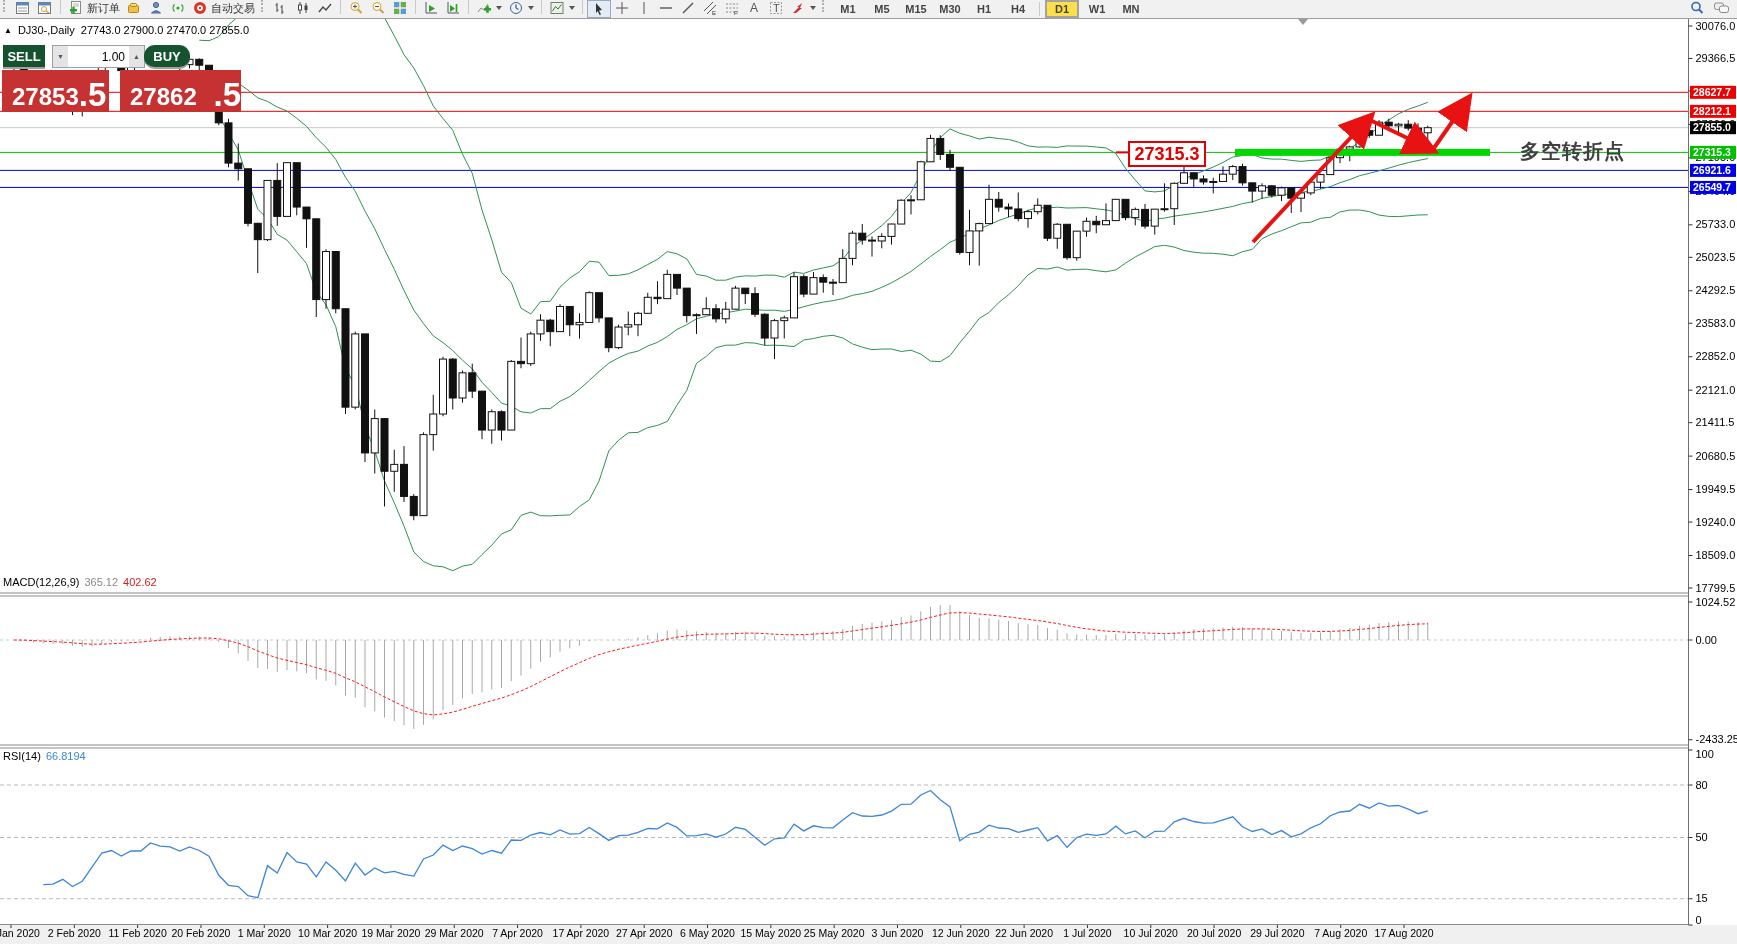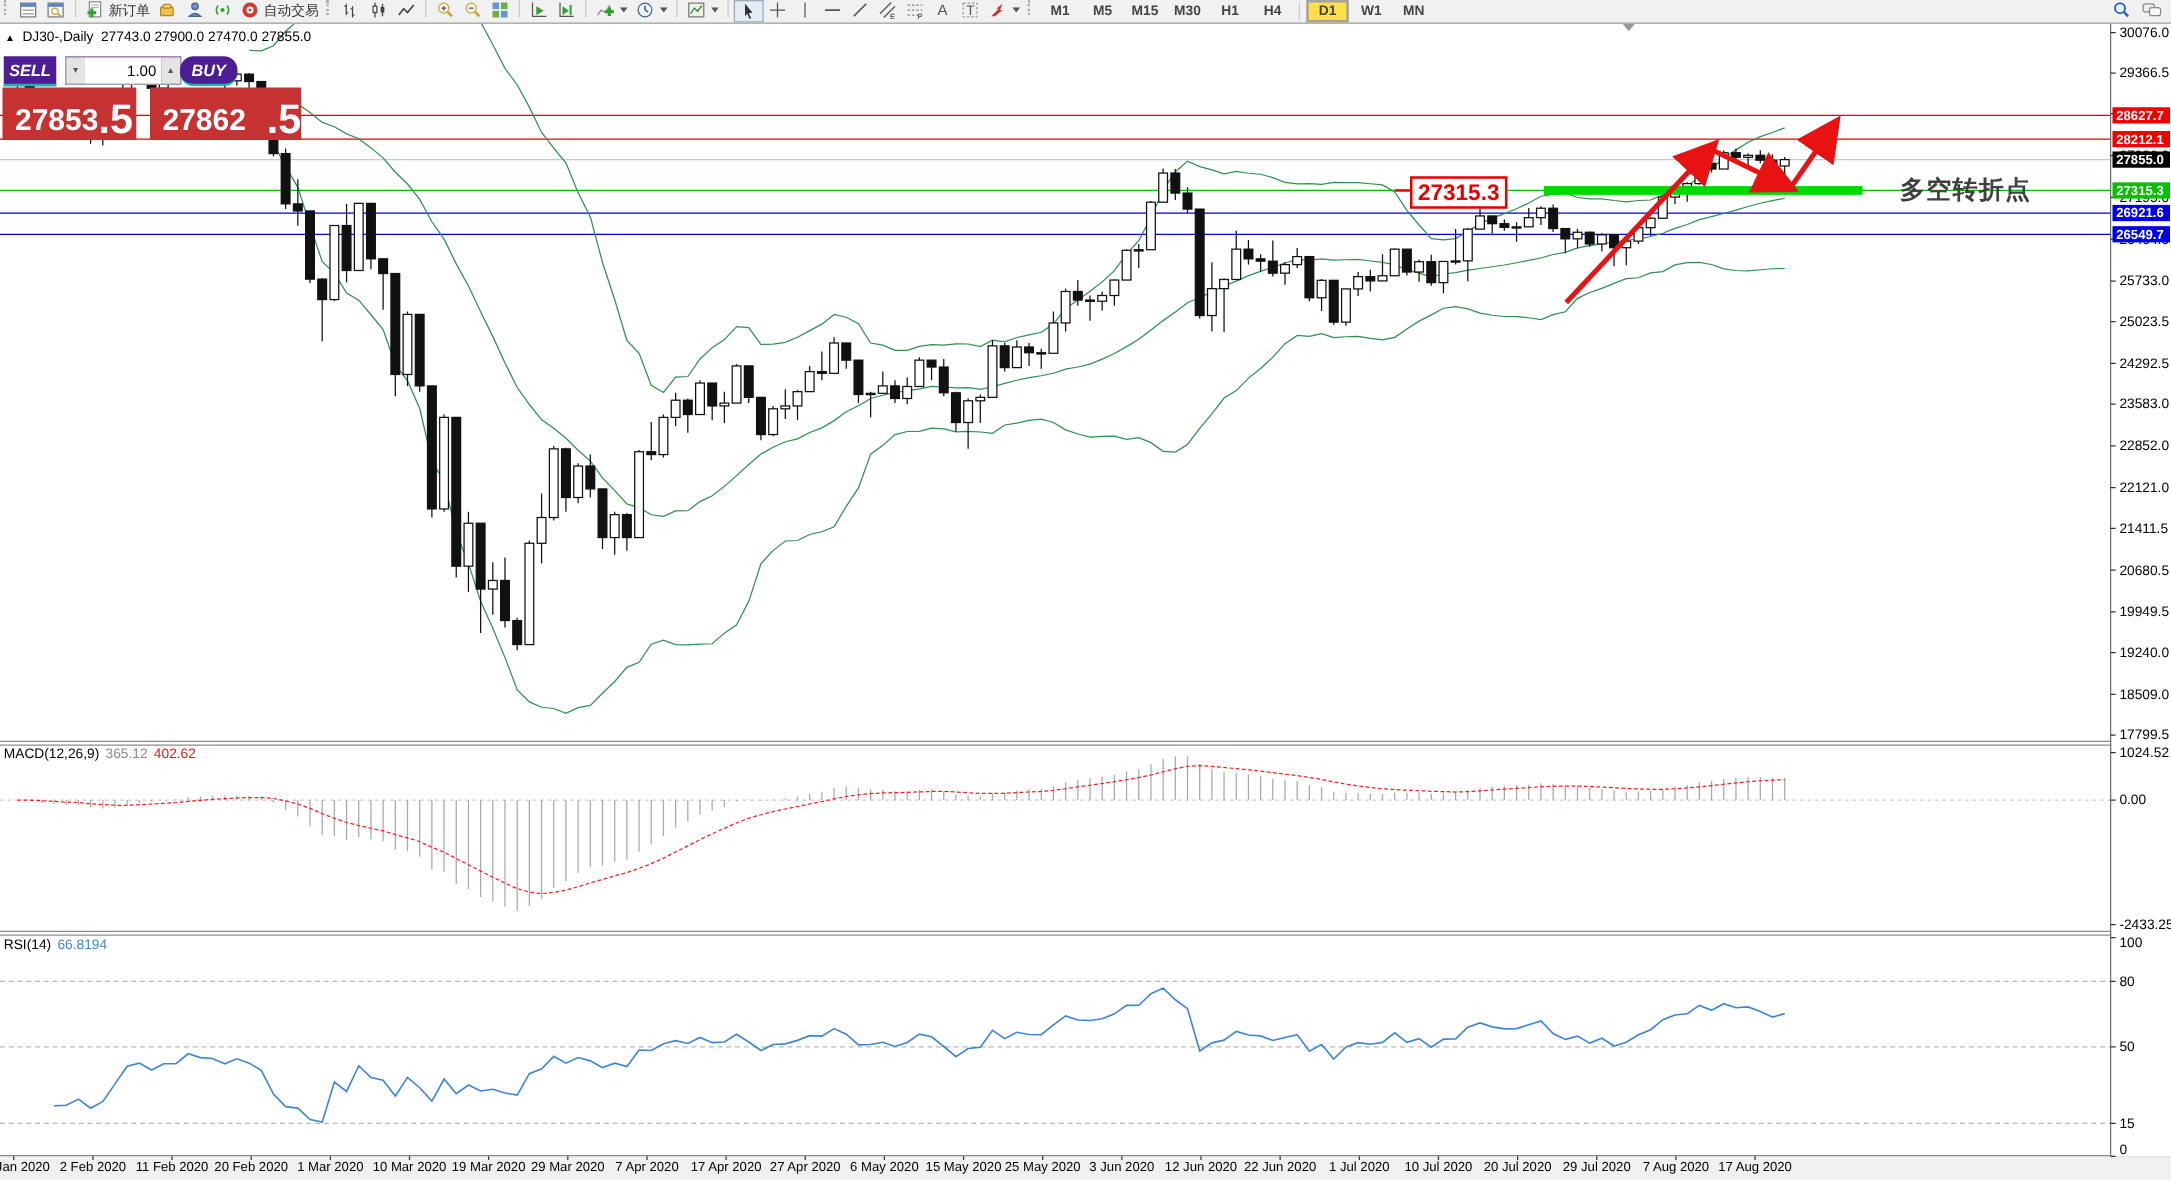--- a/index.html
+++ b/index.html
@@ -18,37 +18,37 @@
   .tf-btn{min-width:24px;text-align:center;padding:1px 3px;margin:0 1px;color:#444;border:1px solid transparent;}
   .tf-btn.active{background:#fde047;border:2px solid #a3a3a3;}
   .tb-right{margin-left:auto;display:flex;align-items:center;margin-right:6px;gap:8px;}
   .pressed{background:#e3ebf5;border:1px solid #9ab;}
   
   .ov{position:absolute;z-index:10;}
   #chart-title{left:4px;top:24px;font-size:11px;color:#000;display:flex;gap:6px;align-items:center;}
   #chart-title .tri{font-size:8px;}
   
   #quote-panel{left:2px;top:45px;width:220px;height:64px;z-index:12;}
-  .qp-btn{position:absolute;background:#4c1d95;color:#fff;font-size:13px;font-weight:600;
-          display:flex;align-items:center;justify-content:center;border-bottom:2px solid #14b8a6;font-style:italic;}
+  .qp-btn{position:absolute;background:#14532d;color:#fff;font-size:13px;font-weight:600;
+          display:flex;align-items:center;justify-content:center;border-bottom:2px solid #a3a3a3;}
   #qp-sell{left:1px;top:0;width:42px;height:22px;}
   #qp-buy{left:142px;top:0;width:46px;height:22px;border-radius:11px;}
   #qp-spin{position:absolute;left:50px;top:0;width:91px;height:21px;border:1px solid #9aa0a6;background:#a21caf;display:flex;}
   .spin-btn{width:15px;background:#e4e4e4;color:#556;font-size:7px;display:flex;align-items:center;justify-content:center;border:0;}
   #qp-vol{width:55px;border:0;outline:none;font-size:12px;text-align:right;padding-right:4px;
           font-family:"Liberation Sans","DejaVu Sans",sans-serif;}
   .qp-big{position:absolute;top:25px;height:39px;background:#c63131;color:#fff;display:flex;
           align-items:flex-end;padding:0 0 3px 10px;}
   #qp-big-sell{left:0;width:97px;}
   #qp-big-buy{left:118px;width:111px;justify-content:space-between;}
   .bp-main{font-size:24px;font-weight:bold;line-height:1;}
   .bp-big{font-size:33px;font-weight:bold;line-height:0.85;}
   
   .ind-label{font-size:11px;color:#000;white-space:nowrap;}
-  #macd-label{left:3px;top:597px;}
+  #macd-label{left:3px;top:576px;}
   #rsi-label{left:3px;top:750px;}
   .v1{color:#8a8a8a;margin-left:5px;}
   .v2{color:#c22;margin-left:5px;}
   
   #level-box{left:1128px;top:141px;width:74px;height:22px;border:2px solid #e40000;color:#e40000;
              background:#fff;font-size:18px;font-weight:bold;display:flex;align-items:center;justify-content:center;z-index:9;}
   #note-text{left:1520px;top:138px;font-size:20px;font-weight:bold;color:#404040;z-index:9;letter-spacing:1px;}
   svg#chart{position:absolute;left:0;top:0;z-index:1;}
 </style>
 </head>

